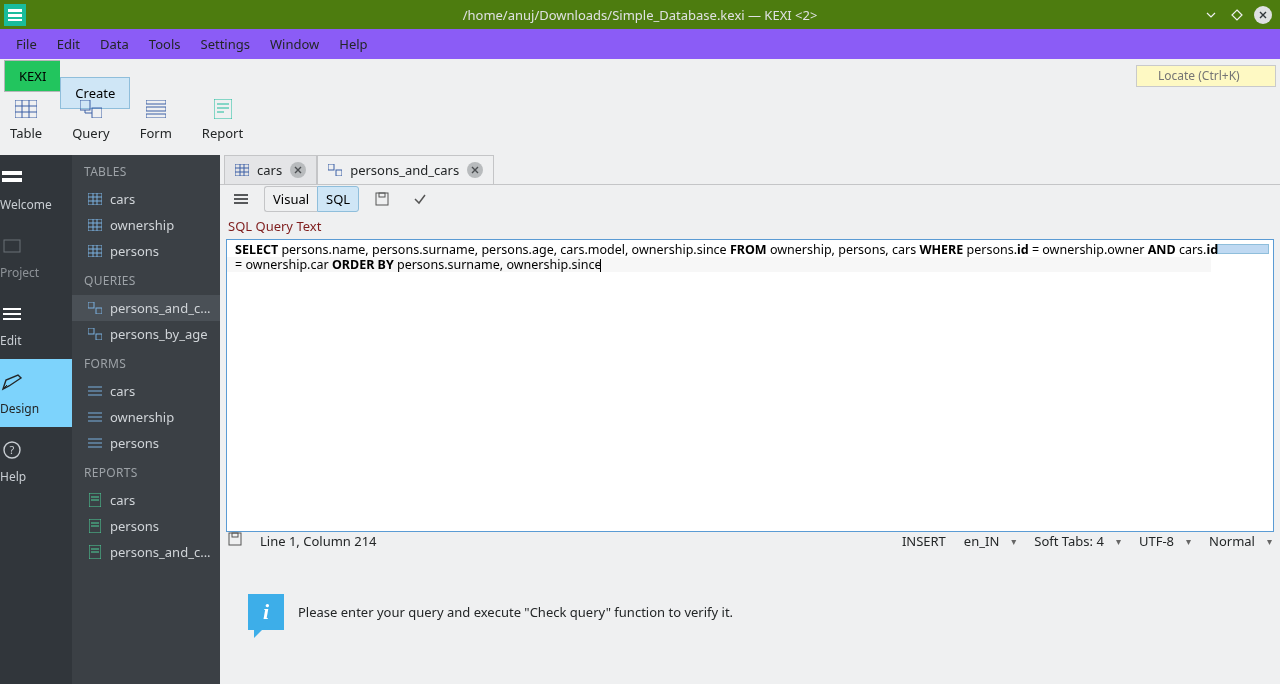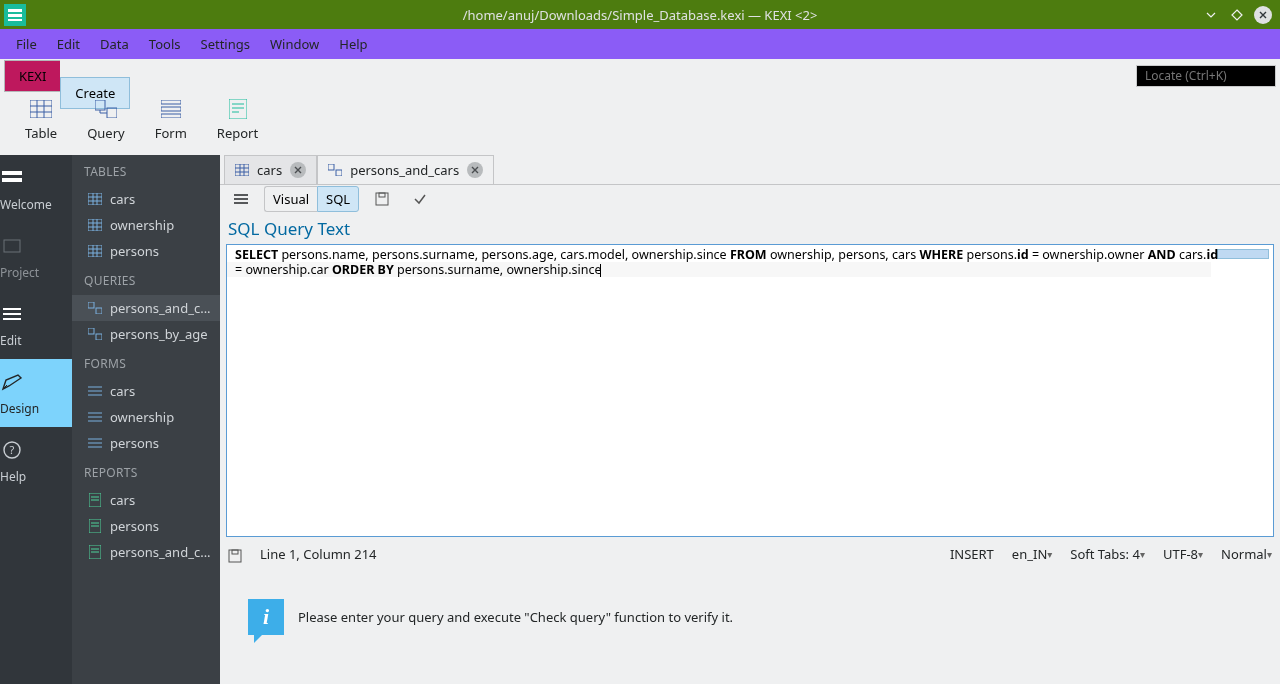--- a/index.html
+++ b/index.html
@@ -14,26 +14,26 @@
 .tb-btn { width: 18px; height: 18px; display: flex; align-items: center; justify-content: center; color: #eff0f1; cursor: pointer; }
 .tb-close { width: 18px; height: 18px; border-radius: 50%; background: #dfe1e2; display: flex; align-items: center; justify-content: center; }
 
 
 .menubar { height: 30px; background: #8b5cf6; display: flex; align-items: center; padding: 0 6px; font-size: 13px; color: #232627; }
 .menu-item { padding: 4px 10px; cursor: pointer; }
 
 
 .mode-row { height: 33px; display: flex; align-items: center; padding: 0 4px; }
 .mode-tab { padding: 6px 14px; font-size: 13px; border: 1px solid #b5b7b9; background: #d8d9da; cursor: pointer; }
-.mode-tab.kexi { background: #be185d; border-right: none; }
+.mode-tab.kexi { background: #22c55e; border-right: none; }
 .mode-tab.create { background: #cfe6f6; border: 1px solid #8fbedb; margin-top: 35px; }
-.locate-input { margin-left: auto; width: 140px; height: 22px; background: #000000; border: 1px solid #c9cacb; font-size: 12px; padding: 0 8px; color: #888; }
-
-
-.toolbar { height: 63px; display: flex; align-items: flex-start; padding: 6px 10px 0 25px; gap: 30px; }
+.locate-input { margin-left: auto; width: 140px; height: 22px; background: #fef9c3; border: 1px solid #c9cacb; font-size: 12px; padding: 0 21px; color: #888; }
+
+
+.toolbar { height: 63px; display: flex; align-items: flex-start; padding: 6px 10px 0 10px; gap: 30px; }
 .tool-btn { display: flex; flex-direction: column; align-items: center; gap: 4px; font-size: 13px; color: #232627; cursor: pointer; }
 .tool-icn { width: 22px; height: 22px; display: flex; align-items: center; justify-content: center; }
 
 
 .main { flex: 1; display: flex; min-height: 0; }
 
 
 .rail { width: 72px; background: #31363b; display: flex; flex-direction: column; }
 .rail-item { display: flex; flex-direction: column; align-items: flex-start; justify-content: center; height: 68px; color: #c9ced3; font-size: 12px; gap: 6px; cursor: pointer; }
 .rail-item.active { background: #7dd3fc; color: #232627; position: relative; }
@@ -54,32 +54,32 @@
 .doc-tab.active { background: #eff0f1; }
 .doc-tab .close { width: 16px; height: 16px; border-radius: 50%; background: #b8bbbd; display: flex; align-items: center; justify-content: center; font-size: 11px; }
 
 .view-toolbar { height: 28px; display: flex; align-items: center; gap: 0; padding: 0 6px; font-size: 13px; }
 .vt-btn { padding: 3px 8px; cursor: pointer; display:flex; align-items:center;}
 .vt-toggle { border: 1px solid #c4c5c7; }
 .vt-toggle.first { border-radius: 3px 0 0 3px; border-right: none; }
 .vt-toggle.second { border-radius: 0 3px 3px 0; background: #cfe6f6; border-color: #8fbedb;}
 .vt-sep { width: 8px; }
 
-.query-label { padding: 4px 8px; font-size: 17px; color: #0369a1; }
+.query-label { padding: 4px 8px; font-size: 13px; color: #7f1d1d; }
 .editor-wrap { margin: 0 6px; border: 1px solid #5a9bd4; background: #fff; position: relative; height: 293px; }
 .editor-inner { position: absolute; left: 8px; right: 52px; top: 2px; font-family: "DejaVu Sans Mono", monospace; font-size: 12.5px; line-height: 15px; white-space: pre-wrap; word-break: break-word; }
 .editor-hl-line { position: absolute; left: 0; right: 62px; top: 17px; height: 15px; background: #f7f7f7; }
 .kw { font-weight: bold; color: #000; }
 .scroll-stub { position: absolute; right: 4px; top: 4px; width: 52px; height: 10px; background: #bfd9f2; border:1px solid #8fbedb; }
 .cursor-mark { display:inline-block; width:1px; height:13px; background:#000; vertical-align:middle; margin-left:-1px;}
 
 
-.statusbar { height: 26px; display: flex; align-items: flex-end; font-size: 13px; color: #232627; padding: 0 8px; gap: 18px; }
+.statusbar { height: 26px; display: flex; align-items: flex-start; font-size: 13px; color: #232627; padding: 0 8px; gap: 18px; }
 .statusbar .sp { flex: 1; }
-.stat-item { display: flex; align-items: center; gap: 0; }
+.stat-item { display: flex; align-items: center; gap: 12px; }
 .chev { font-size: 10px; color: #666; }
 
 
 .info-gap { height: 36px; }
 .infobar { display: flex; align-items: center; gap: 14px; padding: 0 20px 10px 28px; font-size: 13px; color: #232627; }
 .info-icon { width: 36px; height: 36px; background: #3daee9; display: flex; align-items: center; justify-content: center; color: #fff; font-family: serif; font-size: 22px; font-style: italic; font-weight: bold; position: relative; }
 .info-icon::after { content: ""; position: absolute; bottom: -8px; left: 6px; border: 6px solid transparent; border-top-color: #3daee9; border-left-color: #3daee9; }
 
 svg { display: block; }
 </style>

